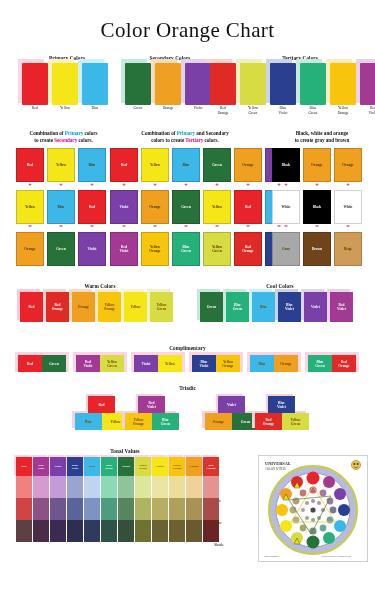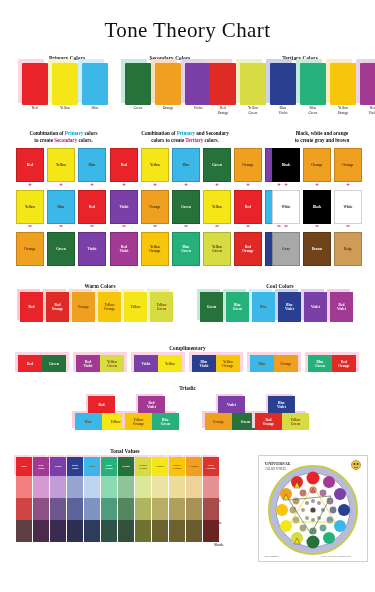--- a/index.html
+++ b/index.html
@@ -30,21 +30,21 @@
   .shadow{position:absolute;border-radius:1px;z-index:0;}
   .rowlab{font-size:4px;font-family:"Liberation Serif",serif;color:#111;}
 
   .wheel{position:absolute;border:1px solid #cfcfcf;background:#fff;}
 </style>
 </head>
 <body>
 
 <div class="page">
 
-  <div class="title">Tone Theory Chart</div>
+  <div class="title">Color Orange Chart</div>
 
   <div class="bars" style="left:22px;top:55px;">
     <div class="sec-title">Primary Colors</div>
     <div class="row" id="primary-row">
         <div class="barchip" style="width: 26px; position: relative;">
           <div class="shadow" style="left: -4px; top: -4px; width: 26px; height: 44px; background: rgb(251, 214, 226);"></div>
           <div class="sw" style="background: rgb(232, 36, 42); position: relative; z-index: 1;"></div>
           <div class="cap" style="position: relative; z-index: 2;">Red</div>
         </div>
         <div class="barchip" style="width: 26px; position: relative;">

